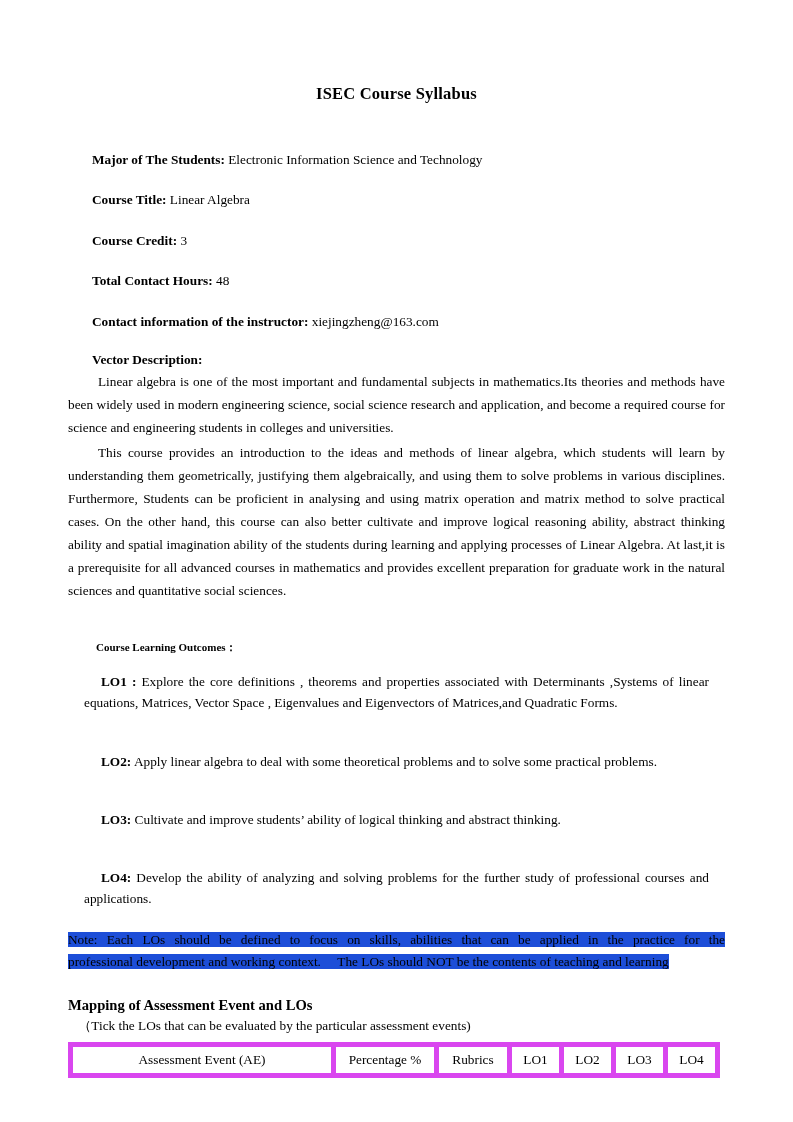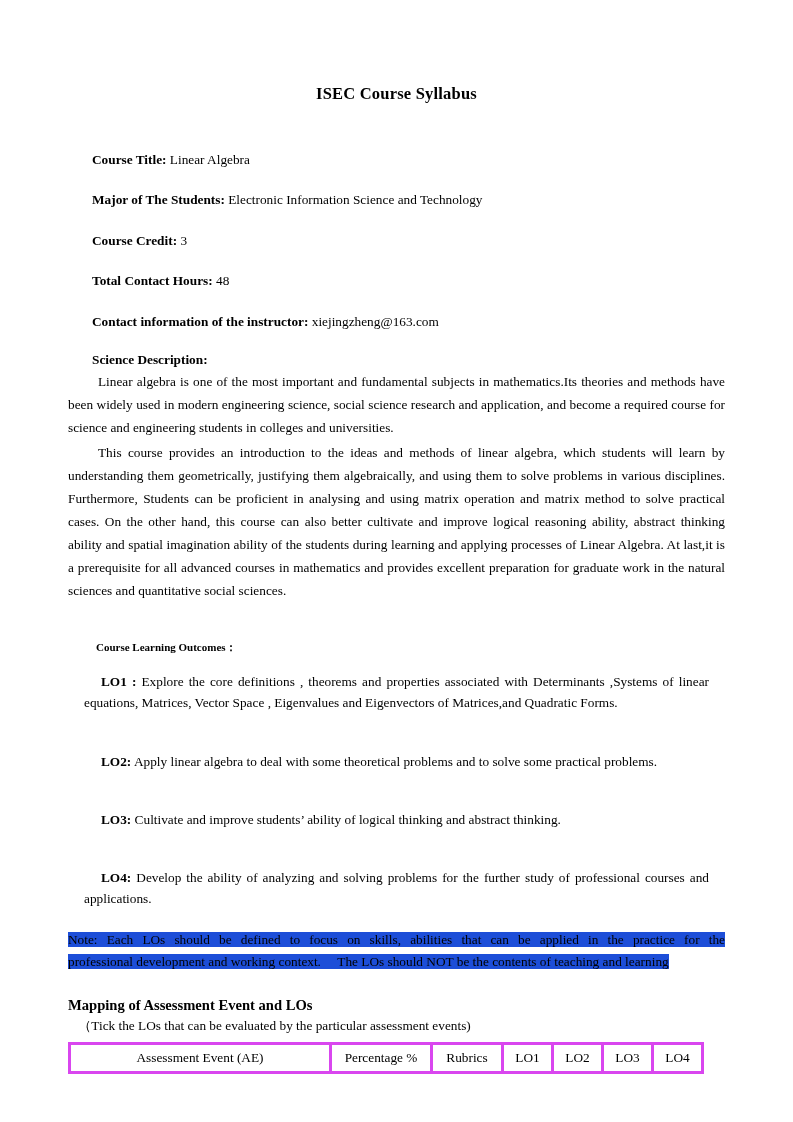--- a/index.html
+++ b/index.html
@@ -113,21 +113,21 @@
     padding-top: 3px;
     padding-left: 10px;
   }
   table.mapping {
     border-collapse: collapse;
     margin-top: 7px;
     width: 614px;
     table-layout: fixed;
   }
   table.mapping th {
-    border: 3px solid #d946ef;
+    border: 5px solid #d946ef;
     font-weight: normal;
     font-size: 13.3px;
     height: 26px;
     text-align: center;
     vertical-align: middle;
     padding: 0;
   }
   th.col-ae      { width: 258px; }
   th.col-pct     { width: 98px; }
   th.col-rubrics { width: 68px; }
@@ -136,43 +136,43 @@
 </head>
 <body>
 
 <div class="page">
 
   <h1 class="doc-title">ISEC Course Syllabus</h1>
 
   <div class="meta-block">
 
     <p class="meta-row">
+      <span class="label">Major of The Students:</span><span class="value"> Electronic Information Science and Technology</span>
+    </p>
+
+    <p class="meta-row">
       <span class="label">Course Title:</span><span class="value"> Linear Algebra</span>
     </p>
 
     <p class="meta-row">
-      <span class="label">Major of The Students:</span><span class="value"> Electronic Information Science and Technology</span>
-    </p>
-
-    <p class="meta-row">
       <span class="label">Course Credit:</span><span class="value"> 3</span>
     </p>
 
     <p class="meta-row">
       <span class="label">Total Contact Hours:</span><span class="value"> 48</span>
     </p>
 
     <p class="meta-row">
       <span class="label">Contact information of the instructor:</span><span class="value"> xiejingzheng@163.com</span>
     </p>
 
 
   </div>
 
-  <h2 class="section-head desc">Science Description:</h2>
+  <h2 class="section-head desc">Vector Description:</h2>
 
   <p class="para">Linear algebra is one of the most important and fundamental subjects in mathematics.Its theories and methods have been widely used in modern engineering science, social science research and application, and become a required course for science and engineering students in colleges and universities.</p>
   <p class="para">This course provides an introduction to the ideas and methods of linear algebra, which students will learn by understanding them geometrically, justifying them algebraically, and using them to solve problems in various disciplines. Furthermore, Students can be proficient in analysing and using matrix operation and matrix method to solve practical cases. On the other hand, this course can also better cultivate and improve logical reasoning ability, abstract thinking ability and spatial imagination ability of the students during learning and applying processes of Linear Algebra. At last,it is a prerequisite for all advanced courses in mathematics and provides excellent preparation for graduate work in the natural sciences and quantitative social sciences.</p>
 
   <h2 class="clo-head">Course Learning Outcomes：</h2>
 
   <p class="lo">
     <span class="lo-tag">LO1 :</span><span> Explore the core definitions , theorems and properties associated with Determinants ,Systems of linear equations, Matrices, Vector Space , Eigenvalues and Eigenvectors of Matrices,and Quadratic Forms.</span>
   </p>
 

